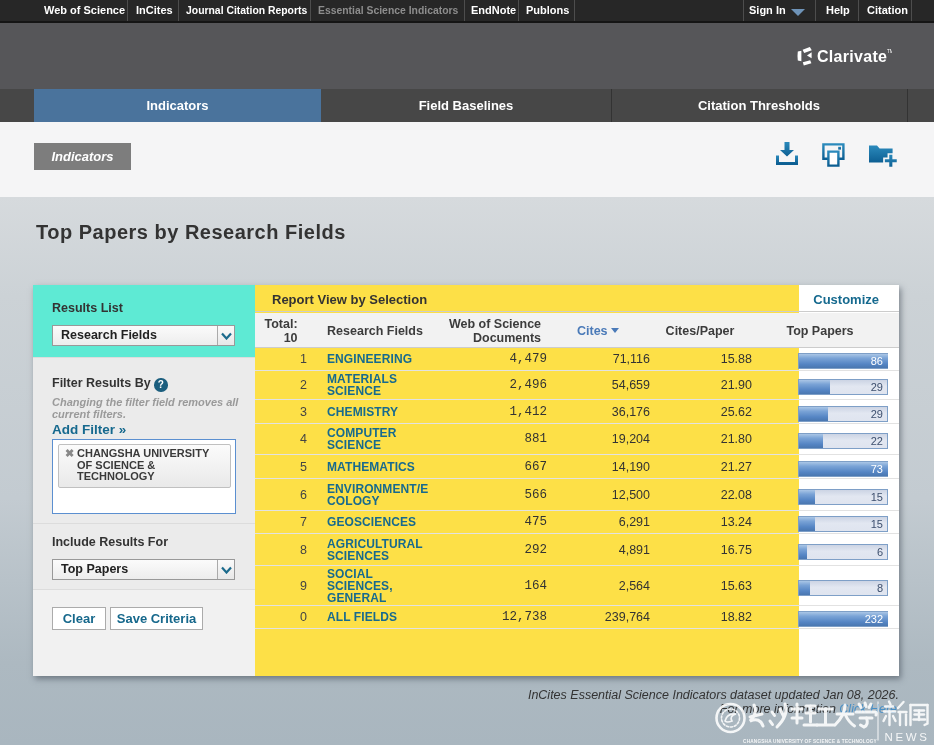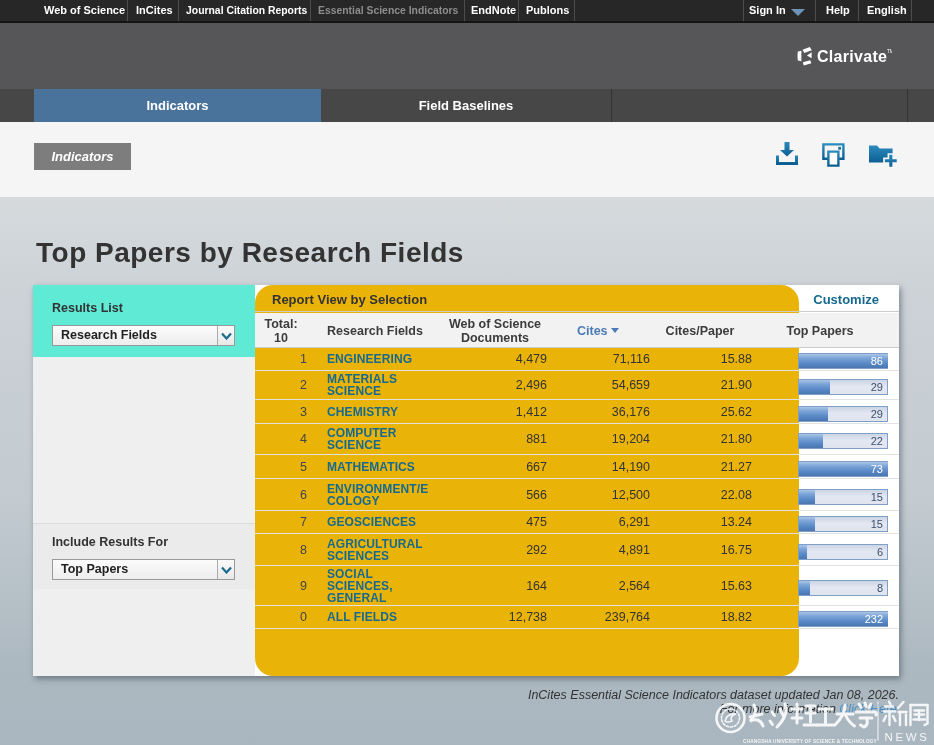--- a/index.html
+++ b/index.html
@@ -37,30 +37,30 @@
 
 #fpanel { position:absolute; left:0; top:0; width:222px; height:391px; background:#efefef; }
 .fsec { position:absolute; left:0; width:222px; }
 .flabel { color:#333; font-size:12.5px; font-weight:bold; }
 .seldiv { position:absolute; left:19px; width:183px; height:21px; border:1px solid #999; background:linear-gradient(#fbfbfb,#ededed); }
 .seldiv .txt { position:absolute; left:8px; top:0; line-height:19px; font-size:12.5px; font-weight:bold; color:#222; }
 .seldiv .arr { position:absolute; right:0; top:0; width:17px; height:19px; border-left:1px solid #aaa; background:linear-gradient(#fafafa,#e8e8e8); }
 .chev { position:absolute; left:2.5px; top:5.5px; width:11px; height:8px; }
 
 
-#tside { position:absolute; left:222px; top:0; width:544px; height:391px; background:#eab308;border-radius:18px; }
+#tside { position:absolute; left:222px; top:0; width:544px; height:391px; background:#fde047; }
 #tbar { position:absolute; left:0; top:0; width:644px; height:27px; border-bottom:1px solid #ccc; }
 #tbar .l { position:absolute; left:17px; top:7px; font-size:13px; font-weight:bold; color:#333; }
 #tbar .r { position:absolute; right:20px; top:7px; font-size:13px; font-weight:bold; color:#15698e; }
 #thead { position:absolute; left:0; top:28px; width:644px; height:35px; background:#f2f2f2; border-bottom:1px solid #ccc; color:#3c3c3c; font-size:12.5px; font-weight:bold; }
-#thead .c { position:absolute; top:0; height:35px; display:flex; align-items:center; justify-content:center; text-align:center; line-height:14px; }
+#thead .c { position:absolute; top:0; height:35px; display:flex; align-items:center; justify-content:center; text-align:right; line-height:14px; }
 .trow { position:absolute; left:0; width:644px; border-bottom:1px solid #e2e2e2; }
 .trow .rank { position:absolute; right:592px; top:50%; transform:translateY(-50%); font-size:12.5px; color:#444; }
 .trow .fld { position:absolute; left:72px; top:50%; transform:translateY(-50%); font-size:12px; font-weight:bold; color:#176a8e; line-height:12px; letter-spacing:0.1px; }
-.trow .n1 { position:absolute; right:352px; top:50%; transform:translateY(-50%); font-size:12.5px; color:#333; }
+.trow .n1 { position:absolute; right:352px; top:50%; transform:translateY(-50%); font-size:12.5px; color:#333;font-family:Liberation Mono, monospace; }
 .trow .n2 { position:absolute; right:249px; top:50%; transform:translateY(-50%); font-size:12.5px; color:#333;margin-left:6px; }
 .trow .n3 { position:absolute; right:147px; top:50%; transform:translateY(-50%); font-size:12.5px; color:#333; }
 .bar { position:absolute; left:543px; top:calc(50% + 2px); transform:translateY(-50%); width:90px; height:16px; border:1px solid #7e9fc7; background:linear-gradient(#ccd4e4,#e2e7f1 45%,#dfe4ef); }
 .bar .fill { position:absolute; left:0; top:0; height:14px; background:linear-gradient(#aac6e6 0%,#7aa3d6 30%,#5585c4 72%,#4a77b0 100%); }
 .bar .v { position:absolute; right:4px; top:1px; font-size:11px; color:#3d4f6e; }
 .bar .vw { color:#fff; }
 
 
 .foot { position:absolute; font-style:italic; font-size:12.5px; color:#333; }
 
@@ -82,41 +82,42 @@
   <div class="it" style="left:471px;">EndNote</div>
   <div class="dv" style="left:518px;"></div>
   <div class="it" style="left:526px;">Publons</div>
   <div class="dv" style="left:574px;"></div>
   <div class="dv" style="left:743px;"></div>
   <div class="it" style="left:749px;">Sign In</div>
   <div id="signin-tri" style="left:791px;"></div>
   <div class="dv" style="left:815px;"></div>
   <div class="it" style="left:826px;">Help</div>
   <div class="dv" style="left:858px;"></div>
-  <div class="it" style="left:867px;">English</div>
+  <div class="it" style="left:867px;">Citation</div>
   <div class="dv" style="left:911px;"></div>
 </div>
 
 <div id="hdr">
   <svg class="abs" style="left:797px;top:23px;" width="95" height="20" viewBox="0 0 95 20">
     <g fill="#fff">
       <path d="M0.8 5.6 Q0.2 10 0.8 14.4 L4.4 15.2 L4.4 4.8 Z"></path>
       <path d="M5.6 3.8 L12.8 1.0 L14.8 4.2 L7.2 7.0 Z"></path>
       <path d="M14.6 6.2 L14.6 12.2 L10.0 9.6 Z"></path>
       <path d="M5.8 16.2 L13.2 14.2 L14.4 17.2 L6.8 19.4 Z"></path>
     </g>
     <text x="20" y="15.5" fill="#fff" font-family="Liberation Sans" font-size="16" font-weight="bold" letter-spacing="0.3">Clarivate</text>
     <text x="90" y="7" fill="#fff" font-family="Liberation Sans" font-size="4.6">TM</text>
   </svg>
 </div>
 
 <div id="tabs">
   <div class="tab active" style="left:34px;width:287px;">Indicators</div>
   <div class="tab" style="left:321px;width:290px;">Field Baselines</div>
   <div class="sep" style="left:611px;"></div>
+  <div class="tab" style="left:611px;width:296px;">Citation Thresholds</div>
   <div class="sep" style="left:907px;"></div>
 </div>
 
 <div id="strip">
   <div id="btn-ind">Indicators</div>
   <svg class="abs" style="left:776px;top:18px;" width="22" height="27" viewBox="0 0 22 27">
     <defs>
         <linearGradient id="bg1" x1="0" y1="0" x2="0" y2="1">
           <stop offset="0" stop-color="#2b8abc"></stop>
           <stop offset="1" stop-color="#0d5f93"></stop>
@@ -142,50 +143,66 @@
           <stop offset="0" stop-color="#2b8abc"></stop>
           <stop offset="1" stop-color="#0d5f93"></stop>
         </linearGradient>
       </defs>
     <path fill="url(#bg3)" d="M0 2.6 h8 l2.6 3 H23.6 v13.8 H0 z"></path>
     <path fill="url(#bg3)" stroke="#f5f5f6" stroke-width="1.7" d="M19.4 11 h4.8 v4.4 h4.4 v4.8 h-4.4 v4.4 h-4.8 v-4.4 h-4.4 v-4.8 h4.4 z"></path>
   </svg>
 </div>
 
 <div id="main"></div>
-<h2 class="abs" style="left:36px;top:237px;color:#333;font-size:28px;font-weight:bold;letter-spacing:0.5px;">Top Papers by Research Fields</h2>
+<h2 class="abs" style="left:36px;top:221px;color:#333;font-size:20px;font-weight:bold;letter-spacing:0.5px;">Top Papers by Research Fields</h2>
 
 <div id="card">
   <div id="fpanel">
 
     <div class="fsec" style="top:0;height:72px;background:#5eead4;">
       <div class="flabel" style="position:absolute;left:19px;top:16px;">Results List</div>
       <div class="seldiv" style="top:40px;">
         <span class="txt">Research Fields</span>
         <span class="arr">
             <svg class="chev" viewBox="0 0 11 8">
               <path d="M1 1.5 L5.5 6.5 L10 1.5" fill="none" stroke="#1b6a8c" stroke-width="2.2"></path>
             </svg>
           </span>
       </div>
     </div>
 
+    <div class="fsec" style="top:72px;height:166px;background:#ebebeb;border-top:1px solid #dcdcdc;">
+      <div class="flabel" style="position:absolute;left:19px;top:18px;">Filter Results By</div>
+      <div style="position:absolute;left:121px;top:20px;width:13.5px;height:13.5px;border-radius:50%;background:#1b5e7e;color:#fff;font-size:10px;font-weight:bold;text-align:center;line-height:13.5px;">?</div>
+      <div style="position:absolute;left:19px;top:39px;width:200px;font-size:11px;font-style:italic;font-weight:bold;color:#9a9a9a;line-height:11.5px;">Changing the filter field removes all<br>current filters.</div>
+      <div style="position:absolute;left:19px;top:64px;font-size:13.5px;font-weight:bold;color:#16698e;">Add Filter »</div>
+      <div style="position:absolute;left:19px;top:81px;width:184px;height:75px;background:#fff;border:1px solid #5b8fd0;">
+        <div style="position:absolute;left:5px;top:4px;right:4px;background:linear-gradient(#fbfbfb,#e9e9e9);border:1px solid #c0c0c0;border-radius:2px;padding:3px 5px 4px 18px;font-size:11px;font-weight:bold;color:#3a3a3a;line-height:11.5px;">
+          <span style="position:absolute;left:6px;top:3px;color:#888;font-size:11px;">✖</span>
+          CHANGSHA UNIVERSITY OF SCIENCE &amp; TECHNOLOGY
+        </div>
+      </div>
+    </div>
 
     <div class="fsec" style="top:238px;height:66px;background:#ebebeb;border-top:1px solid #dcdcdc;">
       <div class="flabel" style="position:absolute;left:19px;top:11px;">Include Results For</div>
       <div class="seldiv" style="top:35px;">
         <span class="txt">Top Papers</span>
         <span class="arr">
             <svg class="chev" viewBox="0 0 11 8">
               <path d="M1 1.5 L5.5 6.5 L10 1.5" fill="none" stroke="#1b6a8c" stroke-width="2.2"></path>
             </svg>
           </span>
       </div>
     </div>
 
+    <div class="fsec" style="top:304px;height:87px;background:#f1f1f1;border-top:1px solid #dcdcdc;">
+      <div style="position:absolute;left:19px;top:17px;width:54px;height:23px;background:#fff;border:1px solid #ababab;color:#16688c;font-weight:bold;font-size:13px;text-align:center;line-height:21px;">Clear</div>
+      <div style="position:absolute;left:77px;top:17px;width:93px;height:23px;background:#fff;border:1px solid #ababab;color:#16688c;font-weight:bold;font-size:13px;text-align:center;line-height:21px;">Save Criteria</div>
+    </div>
   </div>
   <div id="tside">
     <div id="tbar">
         <span class="l">Report View by Selection</span>
         <span class="r">Customize</span>
       </div>
     <div id="thead">
       <div class="c" style="left:0;width:52px;">Total:<br>10</div>
       <div class="c" style="left:60px;width:120px;">Research Fields</div>
       <div class="c" style="left:180px;width:120px;">Web of Science<br>Documents</div>

